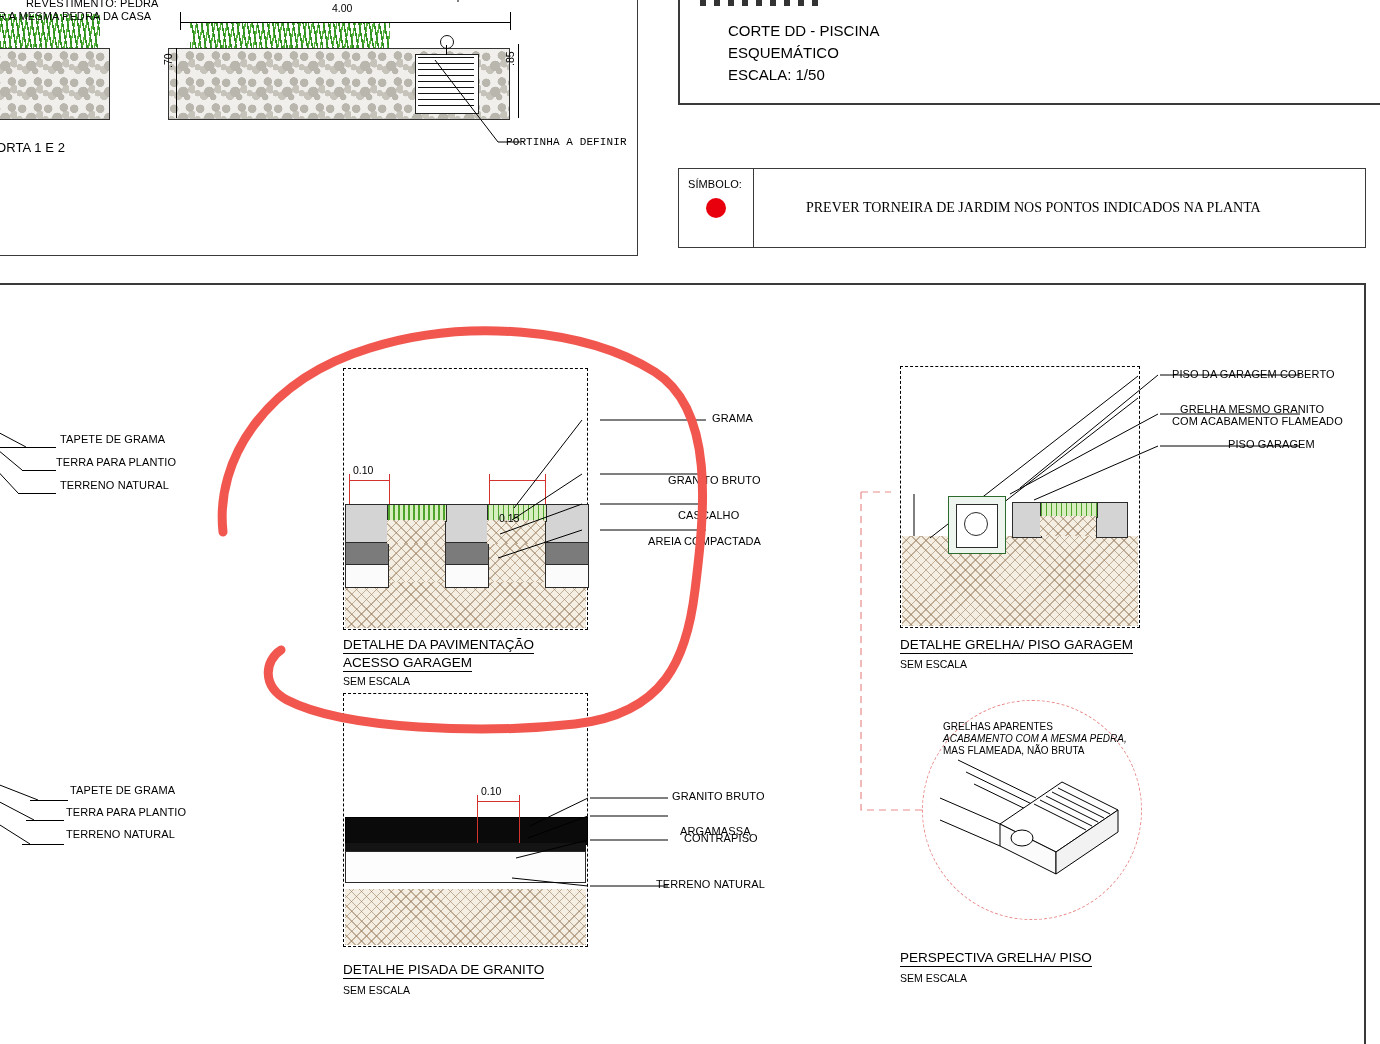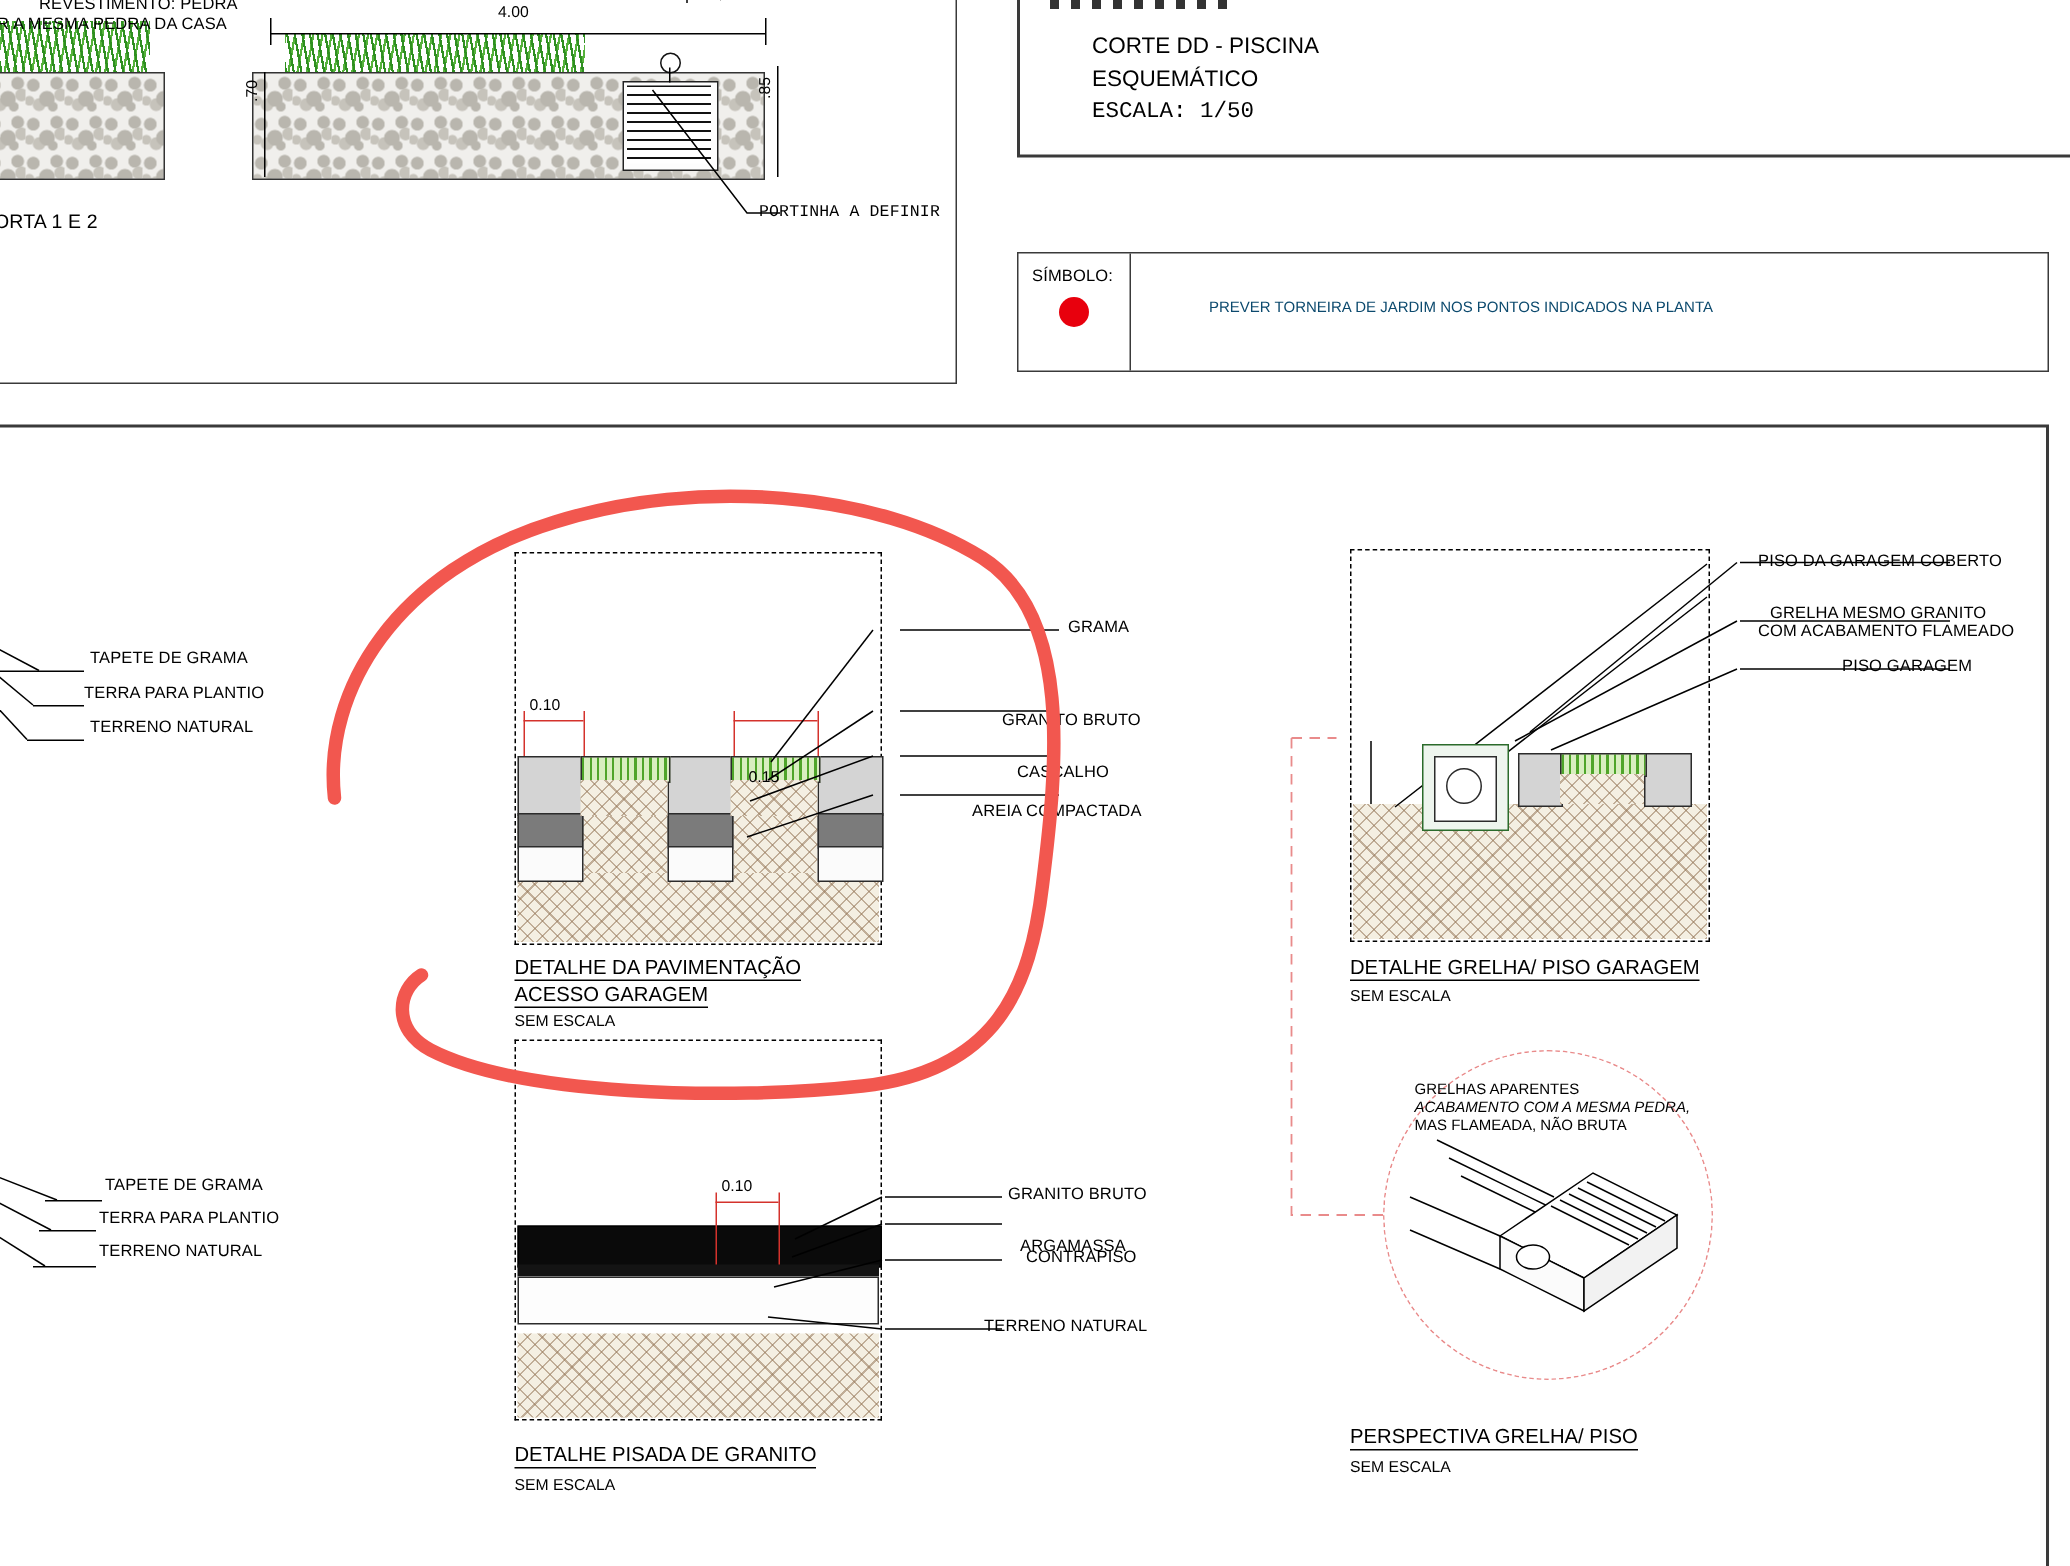--- a/index.html
+++ b/index.html
@@ -48,23 +48,24 @@
   .leader-v { background: #000; width: 1px; }
   .dashrect {
     border: 1px dashed #000;
     box-sizing: border-box;
   }
   .dim-txt {
     font-size: 10.5px;
     white-space: nowrap;
   }
   .red-txt {
-    color: #0c4a6e;
-    font-size: 10px;
-    white-space: nowrap;
+    color: #000000;
+    font-size: 14px;
+    white-space: nowrap;
+    font-family: Liberation Serif, serif;
   }
   .hatch-brick {
     background-color: #f4efe2;
     background-image:
       repeating-linear-gradient(45deg, rgba(150,120,90,.55) 0 1px, transparent 1px 7px),
       repeating-linear-gradient(-45deg, rgba(150,120,90,.55) 0 1px, transparent 1px 7px);
   }
   .hatch-grass {
     background-color: #d8eec0;
     background-image: repeating-linear-gradient(90deg, #4fa52a 0 1.5px, transparent 1.5px 5px);
@@ -146,21 +147,21 @@
   </svg>
 </div>
 
 <div class="panel abs" style="left:678px; top:-42px; width:710px; height:147px; border-width:2px;">
 </div>
 
 <div class="abs" style="left:700px; top:-6px; width:120px; height:12px;
       background-image: repeating-linear-gradient(90deg,#333 0 6px, transparent 6px 14px);"></div>
 <div class="title-txt abs" style="left:728px; top:20px;">CORTE DD - PISCINA</div>
 <div class="title-txt abs" style="left:728px; top:42px;">ESQUEMÁTICO</div>
-<div class="title-txt abs" style="left:728px; top:64px;font-family:Liberation Mono, monospace;">ESCALA: 1/50</div>
+<div class="title-txt abs" style="left:728px; top:64px;">ESCALA: 1/50</div>
 
 <div class="panel abs" style="left:678px; top:168px; width:688px; height:80px;">
 </div>
 <div class="abs" style="left:753px; top:169px; width:1px; height:78px; background:#3a3a3a;"></div>
 <div class="lbl abs" style="left:688px; top:178px;">SÍMBOLO:</div>
 <div class="red-circle-marker abs" style="left:706px; top:198px;"></div>
 <div class="red-txt abs" style="left:806px; top:200px;">PREVER TORNEIRA DE JARDIM NOS PONTOS INDICADOS NA PLANTA</div>
 
 <div class="panel abs" style="left:-8px; top:283px; width:1374px; height:780px; border-width:2px;">
 </div>

